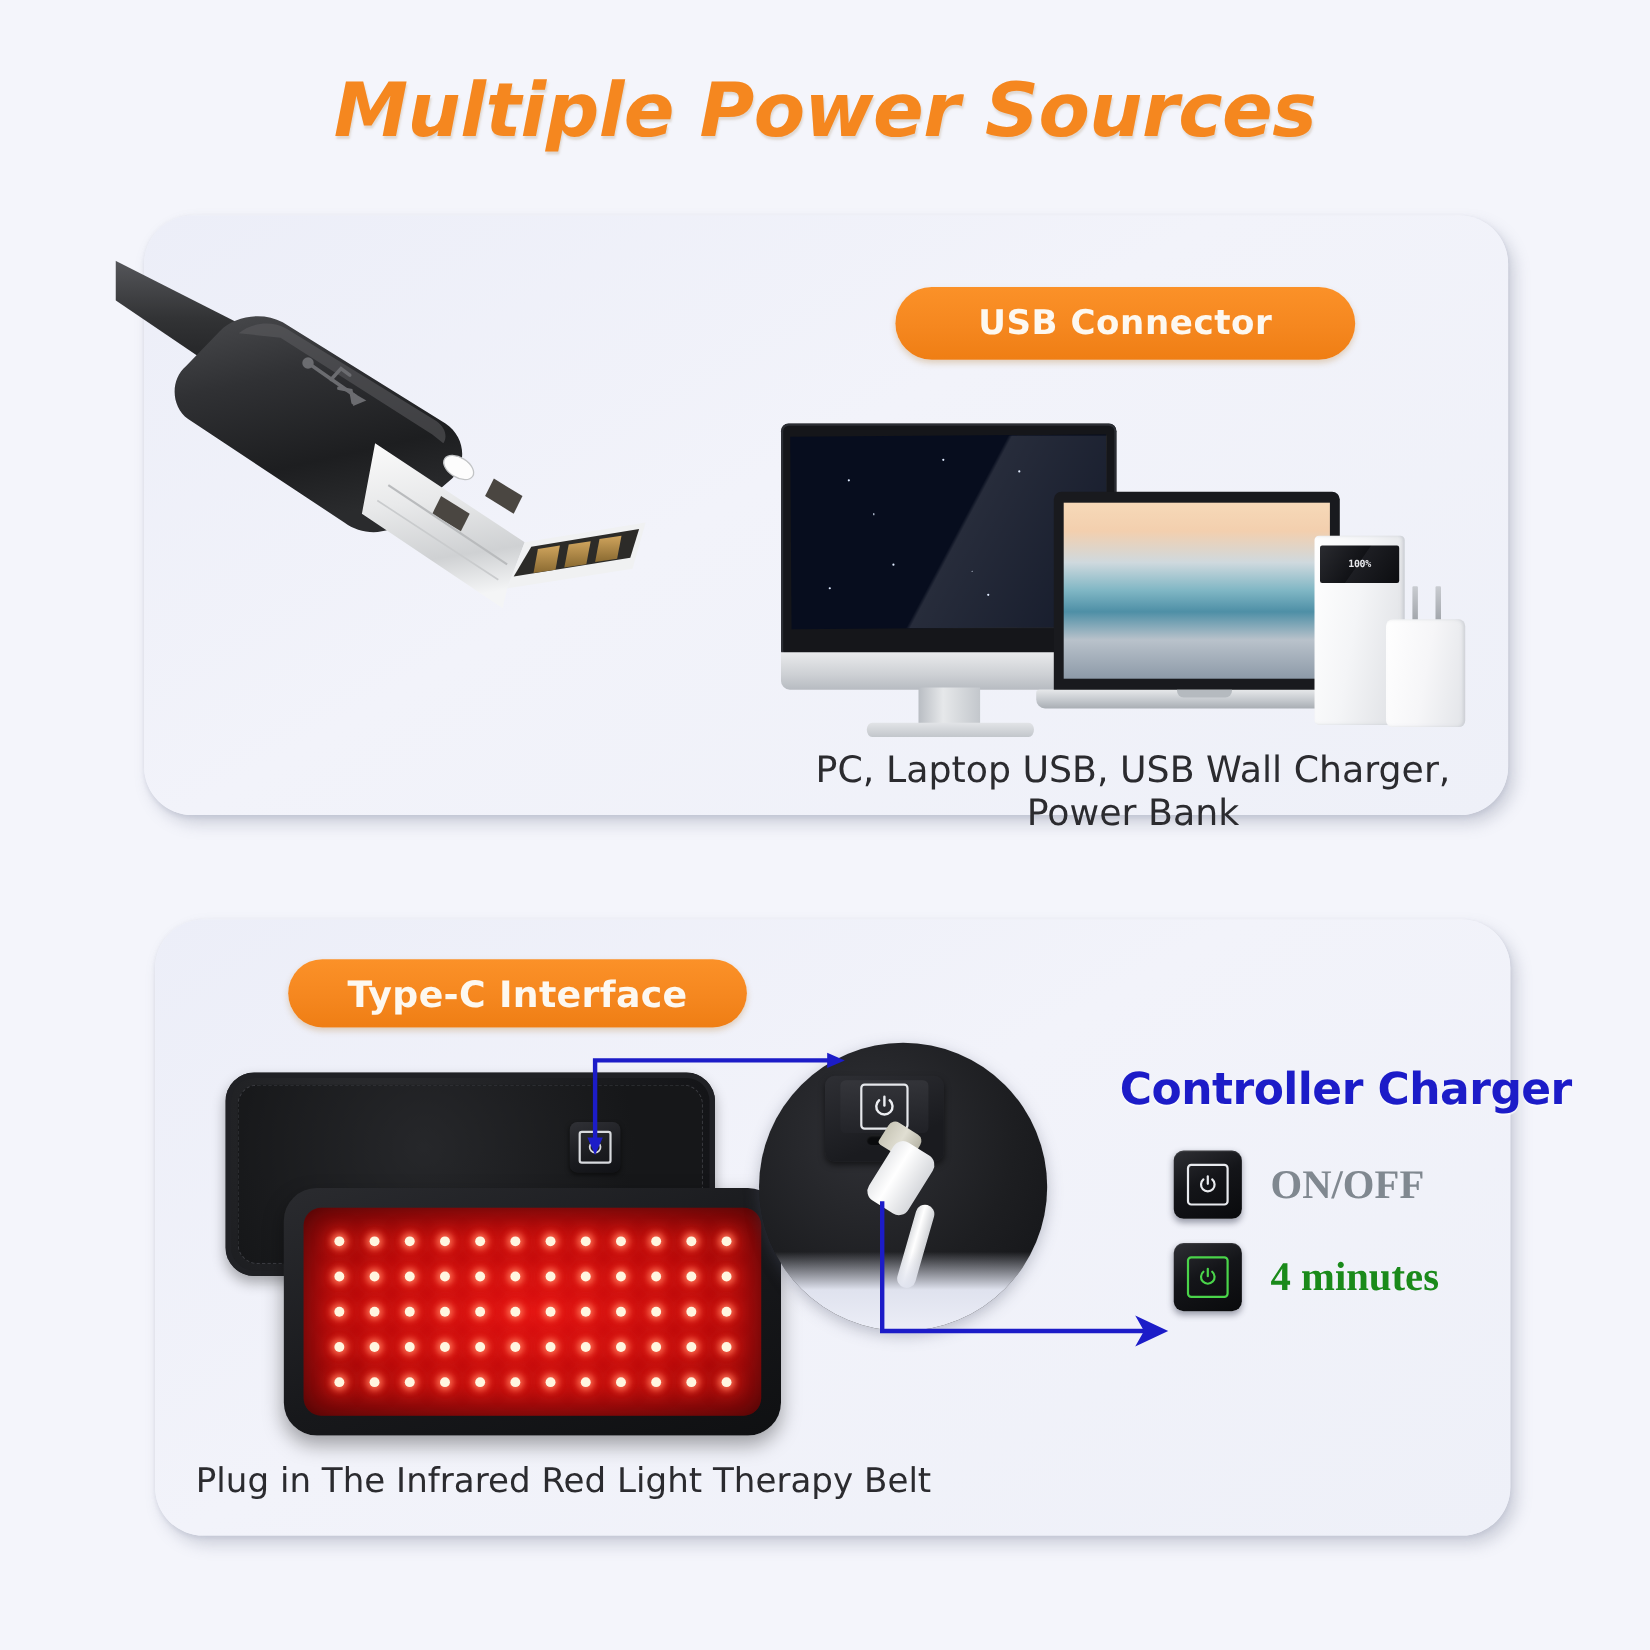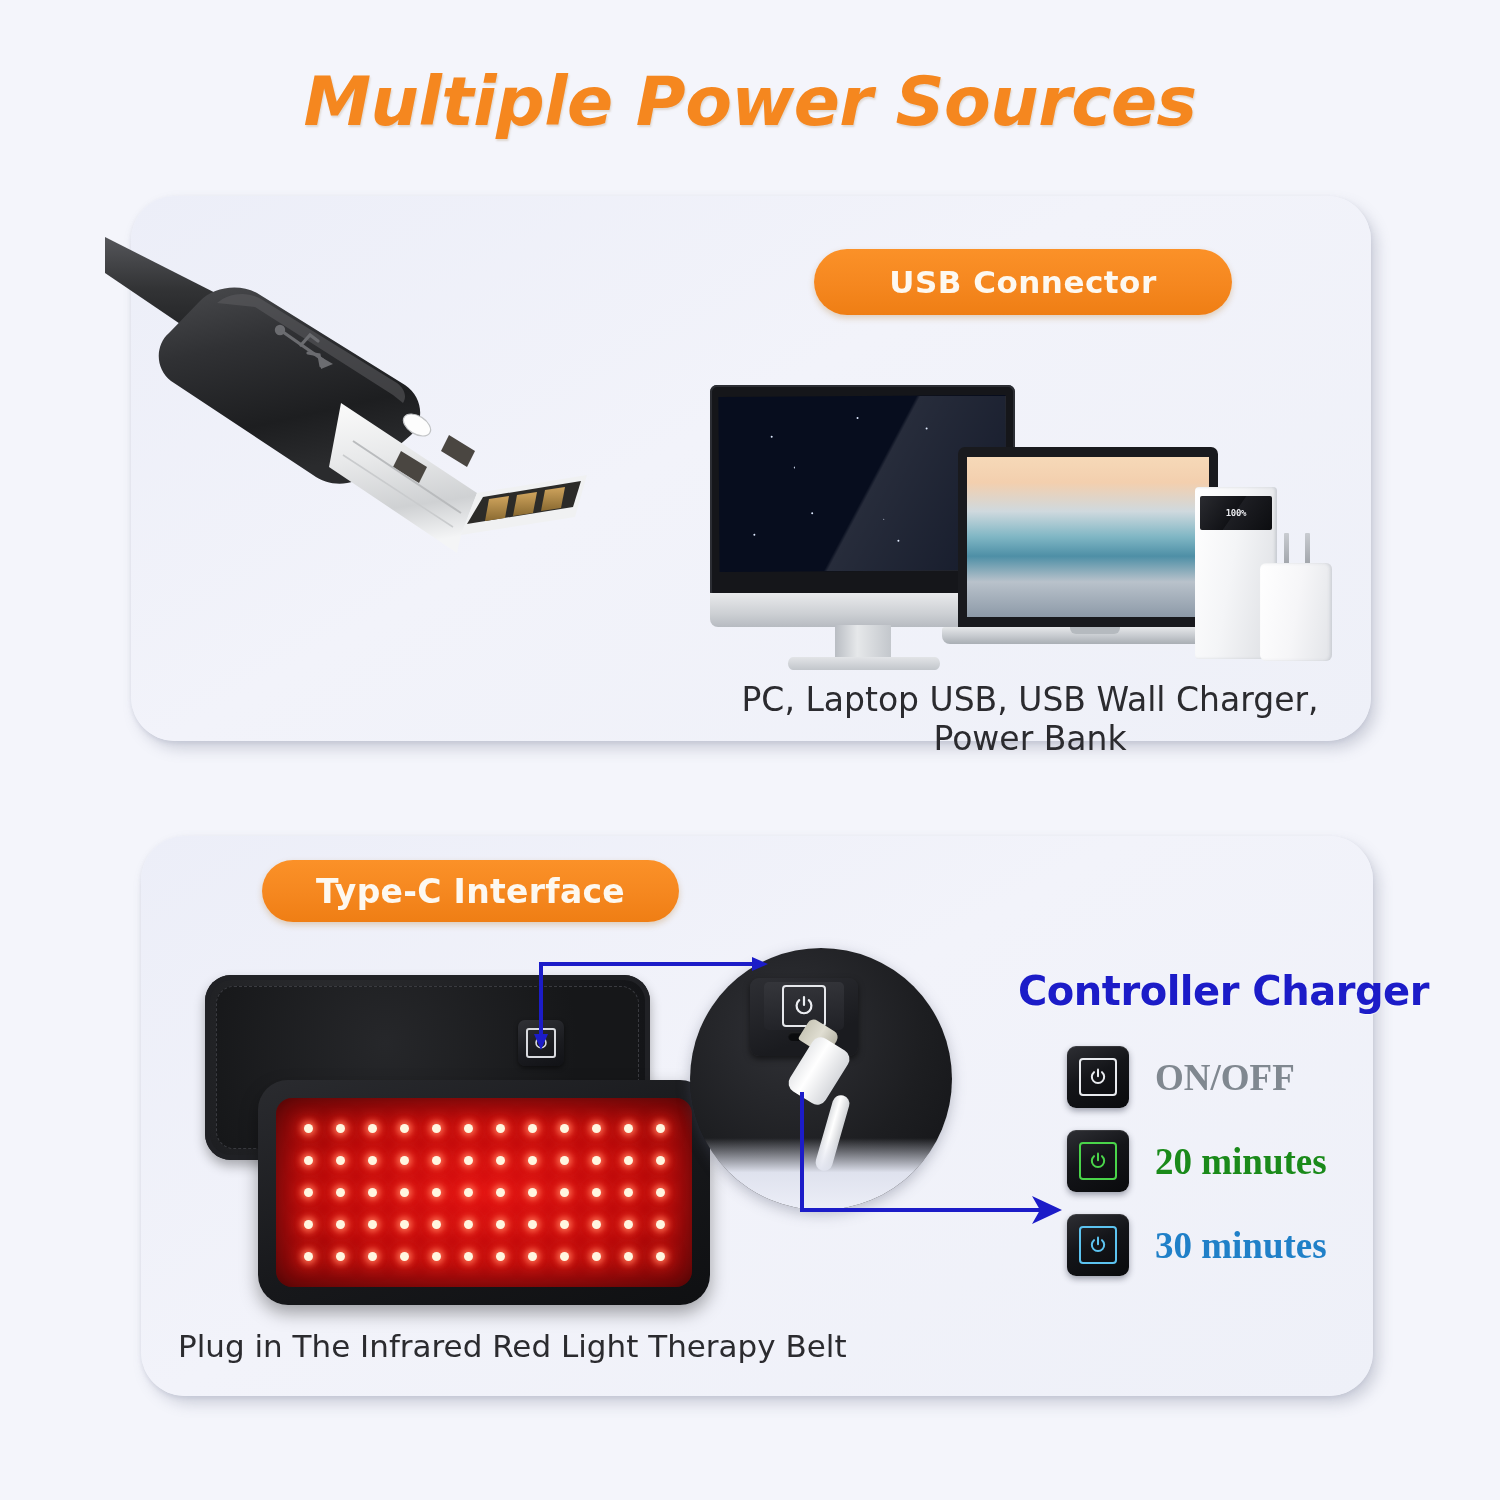--- a/index.html
+++ b/index.html
@@ -57,20 +57,21 @@
     position: absolute;
     background: linear-gradient(180deg, #fb9128 0%, #f5871f 55%, #ef7e14 100%);
     border-radius: 40px;
     color: #fdf8f0;
     font-weight: bold;
     display: flex;
     align-items: center;
     justify-content: center;
     box-shadow: 0 3px 6px rgba(180,120,40,0.30);
     font-family: "DejaVu Sans", sans-serif;
+    margin-top: 12px;
   }
   #badge-usb-connector {
     left: 814px;
     top: 249px;
     width: 418px;
     height: 66px;
     font-size: 31px;
     letter-spacing: 0.5px;
   }
   #badge-typec {
@@ -614,29 +615,18 @@
 
   <div class="setting-row">
     <div class="setting-button">
       <div class="setting-face" style="color:#4ad44a;">
         <svg width="20" height="20" viewBox="0 0 24 24" fill="none" stroke="#4ad44a" stroke-width="2.4" stroke-linecap="round">
           <path d="M12 3 L12 11"></path>
             <path d="M7.2 6.2 A7.4 7.4 0 1 0 16.8 6.2"></path>
         </svg>
       </div>
     </div>
-    <div class="setting-label" style="color:#1a8a1a;">20 minutes</div>
-  </div>
-
-  <div class="setting-row">
-    <div class="setting-button">
-      <div class="setting-face" style="color:#5cc3f0;">
-        <svg width="20" height="20" viewBox="0 0 24 24" fill="none" stroke="#5cc3f0" stroke-width="2.4" stroke-linecap="round">
-          <path d="M12 3 L12 11"></path>
-            <path d="M7.2 6.2 A7.4 7.4 0 1 0 16.8 6.2"></path>
-        </svg>
-      </div>
-    </div>
-    <div class="setting-label" style="color:#2080c8;">30 minutes</div>
-  </div>
+    <div class="setting-label" style="color:#1a8a1a;">4 minutes</div>
+  </div>
+
 
 
 </div>
 
 </body></html>

